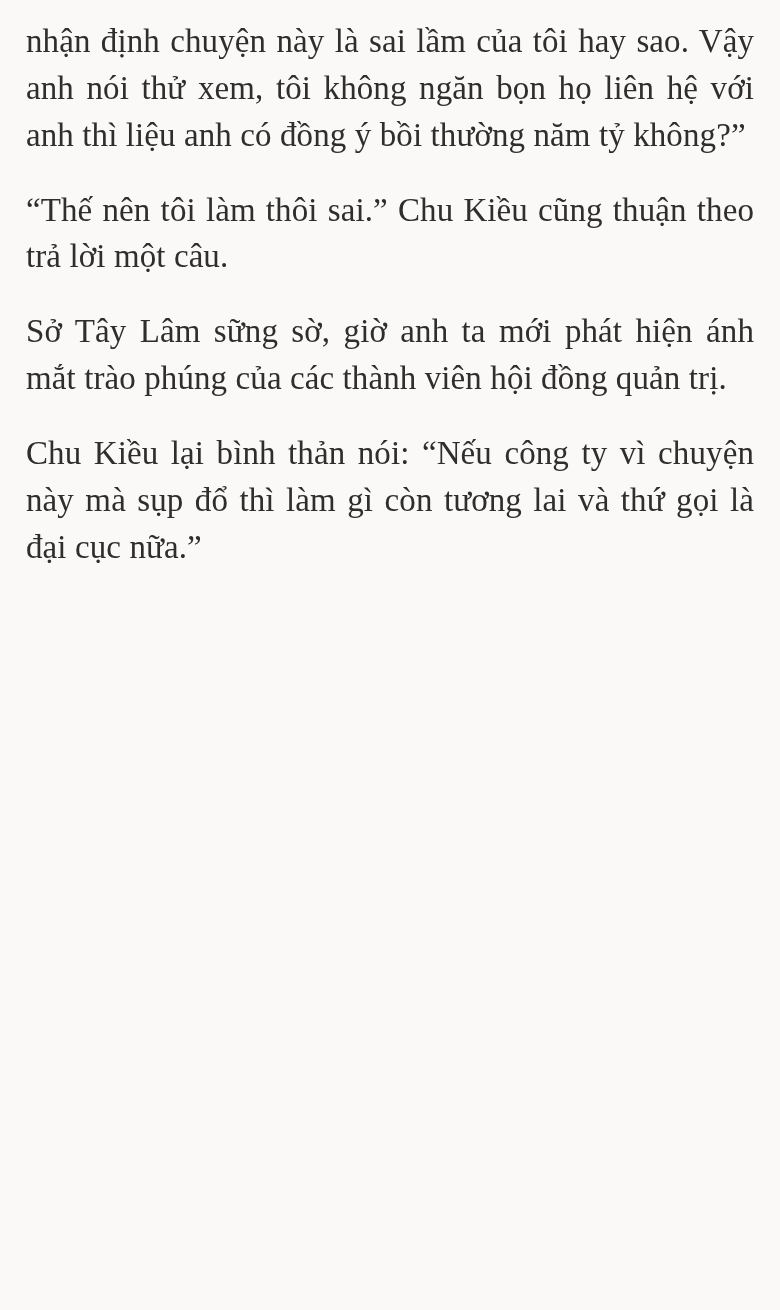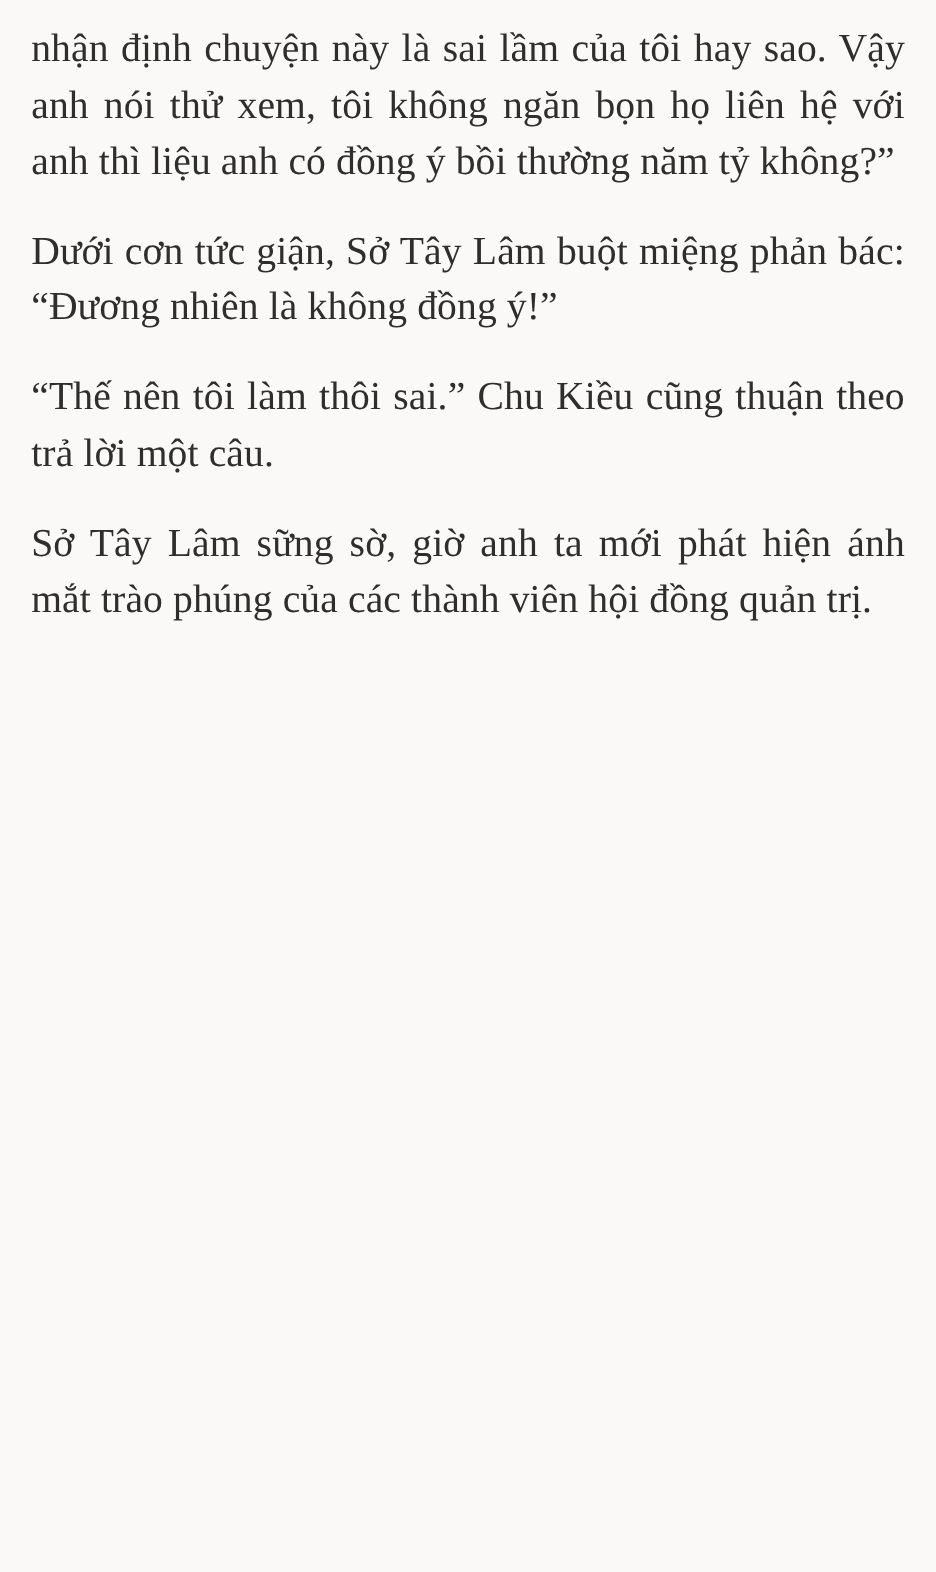--- a/index.html
+++ b/index.html
@@ -32,16 +32,16 @@
   }
   .para:last-child {
     margin-bottom: 0;
   }
 </style>
 </head>
 <body>
 
 <div class="reader">
   <p class="para">nhận định chuyện này là sai lầm của tôi hay sao. Vậy anh nói thử xem, tôi không ngăn bọn họ liên hệ với anh thì liệu anh có đồng ý bồi thường năm tỷ không?”</p>
-  <p class="para">Dưới cơn tức giận, Sở Tây Lâm buột miệng phản bác: “Đương nhiên là không đồng ý!”</p>
   <p class="para">“Thế nên tôi làm thôi sai.” Chu Kiều cũng thuận theo trả lời một câu.</p>
   <p class="para">Sở Tây Lâm sững sờ, giờ anh ta mới phát hiện ánh mắt trào phúng của các thành viên hội đồng quản trị.</p>
+  <p class="para">Chu Kiều lại bình thản nói: “Nếu công ty vì chuyện này mà sụp đổ thì làm gì còn tương lai và thứ gọi là đại cục nữa.”</p>
 </div>
 
 </body></html>

